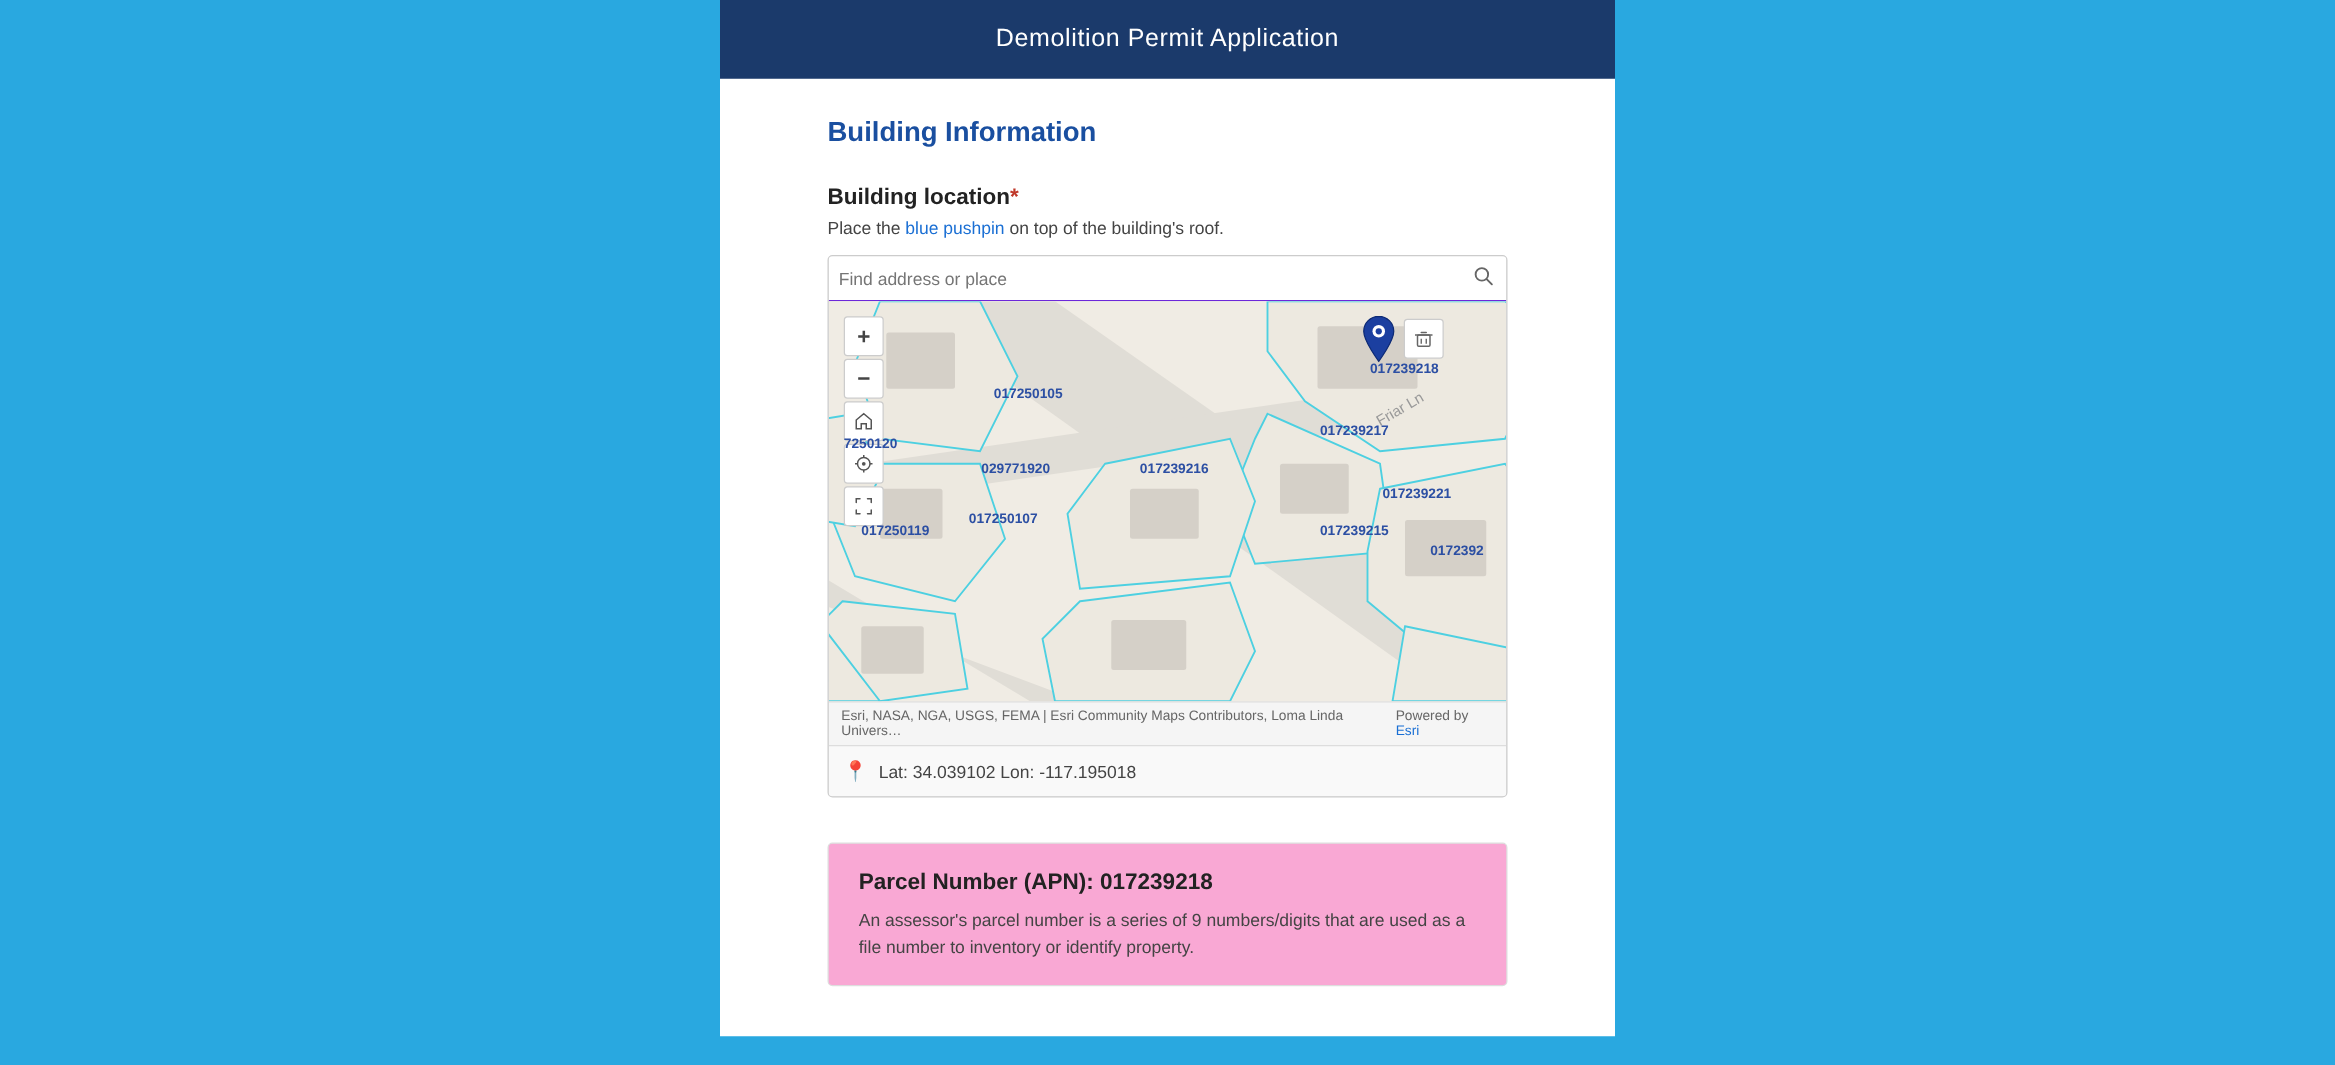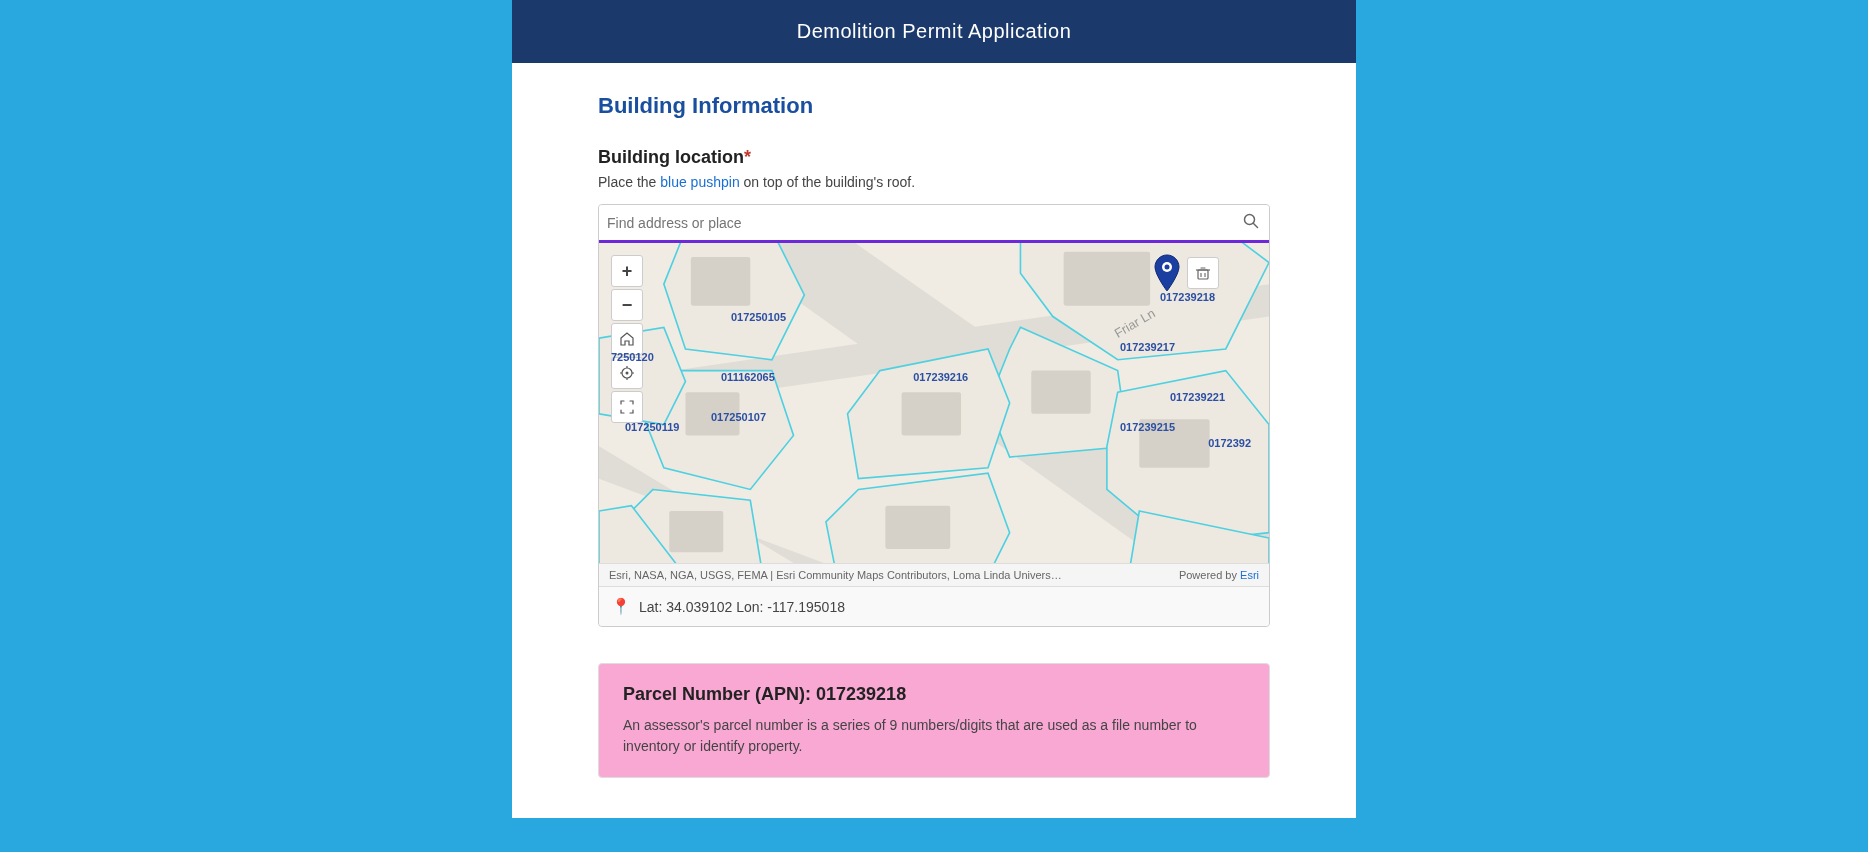--- a/index.html
+++ b/index.html
@@ -6,21 +6,21 @@
     body {
       background-color: #29a8e0;
       font-family: Arial, sans-serif;
       min-height: 852px;
       display: flex;
       justify-content: center;
       align-items: flex-start;
       padding: 0;
     }
     .app-container {
-      width: 844px;
+      width: 716px;
       background: #fff;
       margin: 0 auto;
     }
     .header {
       background-color: #1b3a6b;
       color: white;
       text-align: center;
       padding: 20px;
       font-size: 20px;
       font-weight: normal;
@@ -58,21 +58,21 @@
       border-radius: 4px;
       overflow: hidden;
       position: relative;
       background: #e8e8e8;
     }
     .map-search-row {
       display: flex;
       align-items: center;
       background: white;
       padding: 6px 8px;
-      border-bottom: 3px solid #6d28d9;
+      border-bottom: 1px solid #6d28d9;
       gap: 6px;
     }
     .map-search-input {
       flex: 1;
       border: none;
       outline: none;
       font-size: 14px;
       color: #888;
       background: transparent;
     }
@@ -314,21 +314,21 @@
             </button>
           </div>
 
           <span class="parcel-label" style="top:48px; right:54px;padding-left:31px;">017239218</span>
           <span class="parcel-label" style="top:98px; right:94px;">017239217</span>
           <span class="parcel-label" style="top:128px; left:51%; transform:translateX(-50%);">017239216</span>
           <span class="parcel-label" style="top:148px; right:44px;">017239221</span>
           <span class="parcel-label" style="top:178px; right:94px;">017239215</span>
           <span class="parcel-label" style="top:194px; right:18px;">0172392</span>
           <span class="parcel-label" style="top:68px; left:132px;">017250105</span>
-          <span class="parcel-label" style="top:128px; left:122px;">011162065</span>
+          <span class="parcel-label" style="top:128px; left:122px;">029771920</span>
           <span class="parcel-label" style="top:168px; left:112px;">017250107</span>
           <span class="parcel-label" style="top:178px; left:26px;">017250119</span>
           <span class="parcel-label" style="top:108px; left:12px;">7250120</span>
         </div>
 
         <div class="map-attribution">
           <span>Esri, NASA, NGA, USGS, FEMA | Esri Community Maps Contributors, Loma Linda Univers…</span>
           <span>
             <span>Powered by </span><a class="esri-link" href="#">Esri</a>
           </span>

